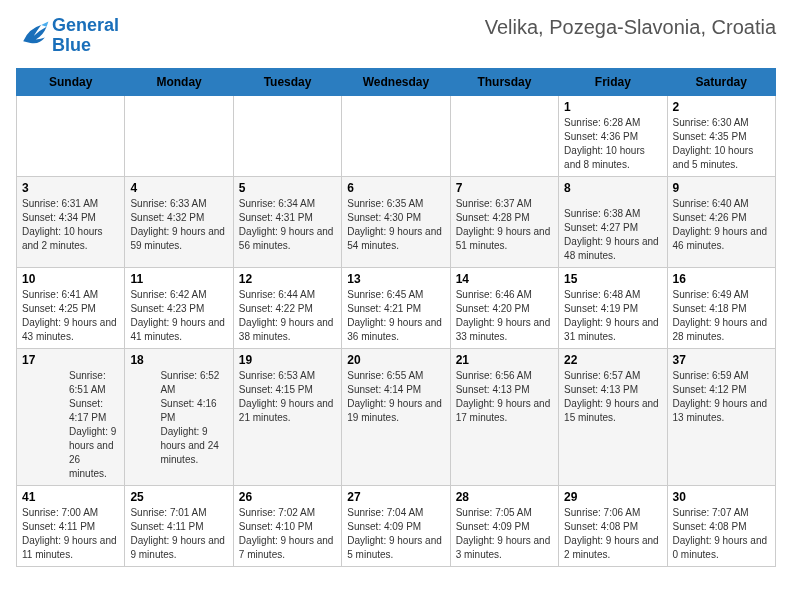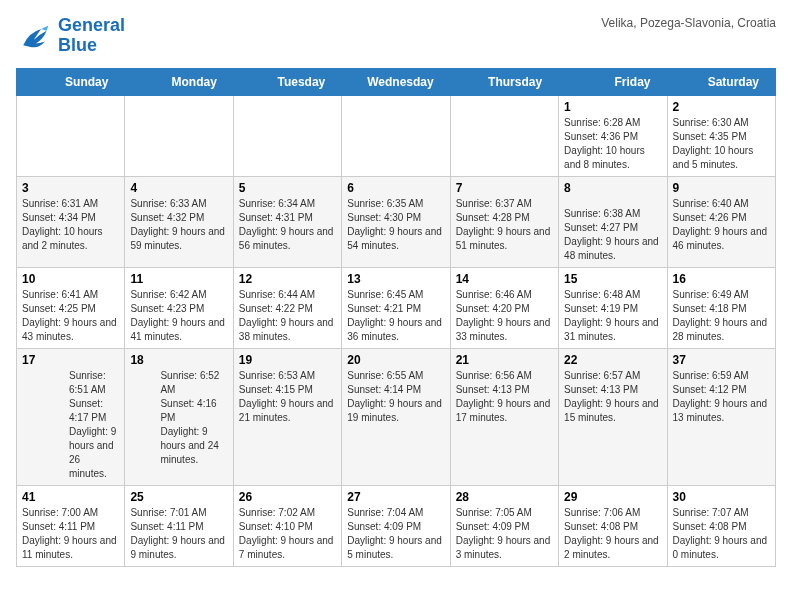--- a/index.html
+++ b/index.html
@@ -11,22 +11,21 @@
       padding: 16px;
     }
     .header {
       display: flex;
       justify-content: space-between;
       align-items: flex-start;
       margin-bottom: 12px;
     }
     .logo {
       display: flex;
-      align-items: flex-end;
-      gap: 6px;
+      align-items: flex-start;
     }
     .logo-text {
       font-size: 18px;
       font-weight: bold;
       color: #333;
       line-height: 1.1;
     }
     .logo-text span {
       color: #1a6fba;
     }
@@ -36,33 +35,33 @@
     }
     .title-block {
       text-align: right;
     }
     .month-title {
       font-size: 32px;
       font-weight: normal;
       color: #333;
     }
     .subtitle {
-      font-size: 12px;
+      font-size: 20px;
       color: #555;
     }
     .calendar {
       width: 100%;
       border-collapse: collapse;
       font-size: 11px;
     }
     .calendar th {
       background-color: #2b7dc0;
-      color: #ffffff;
+      color: #000000;
       padding: 6px 16px;
-      text-align: right;
+      text-align: center;
       font-weight: bold;
       font-size: 12px;
       border: 1px solid #2b7dc0;
     }
     .calendar td {
       border: 1px solid #ccc;
       vertical-align: top;
       padding: 4px 5px;
       width: 14.28%;
       min-height: 80px;

